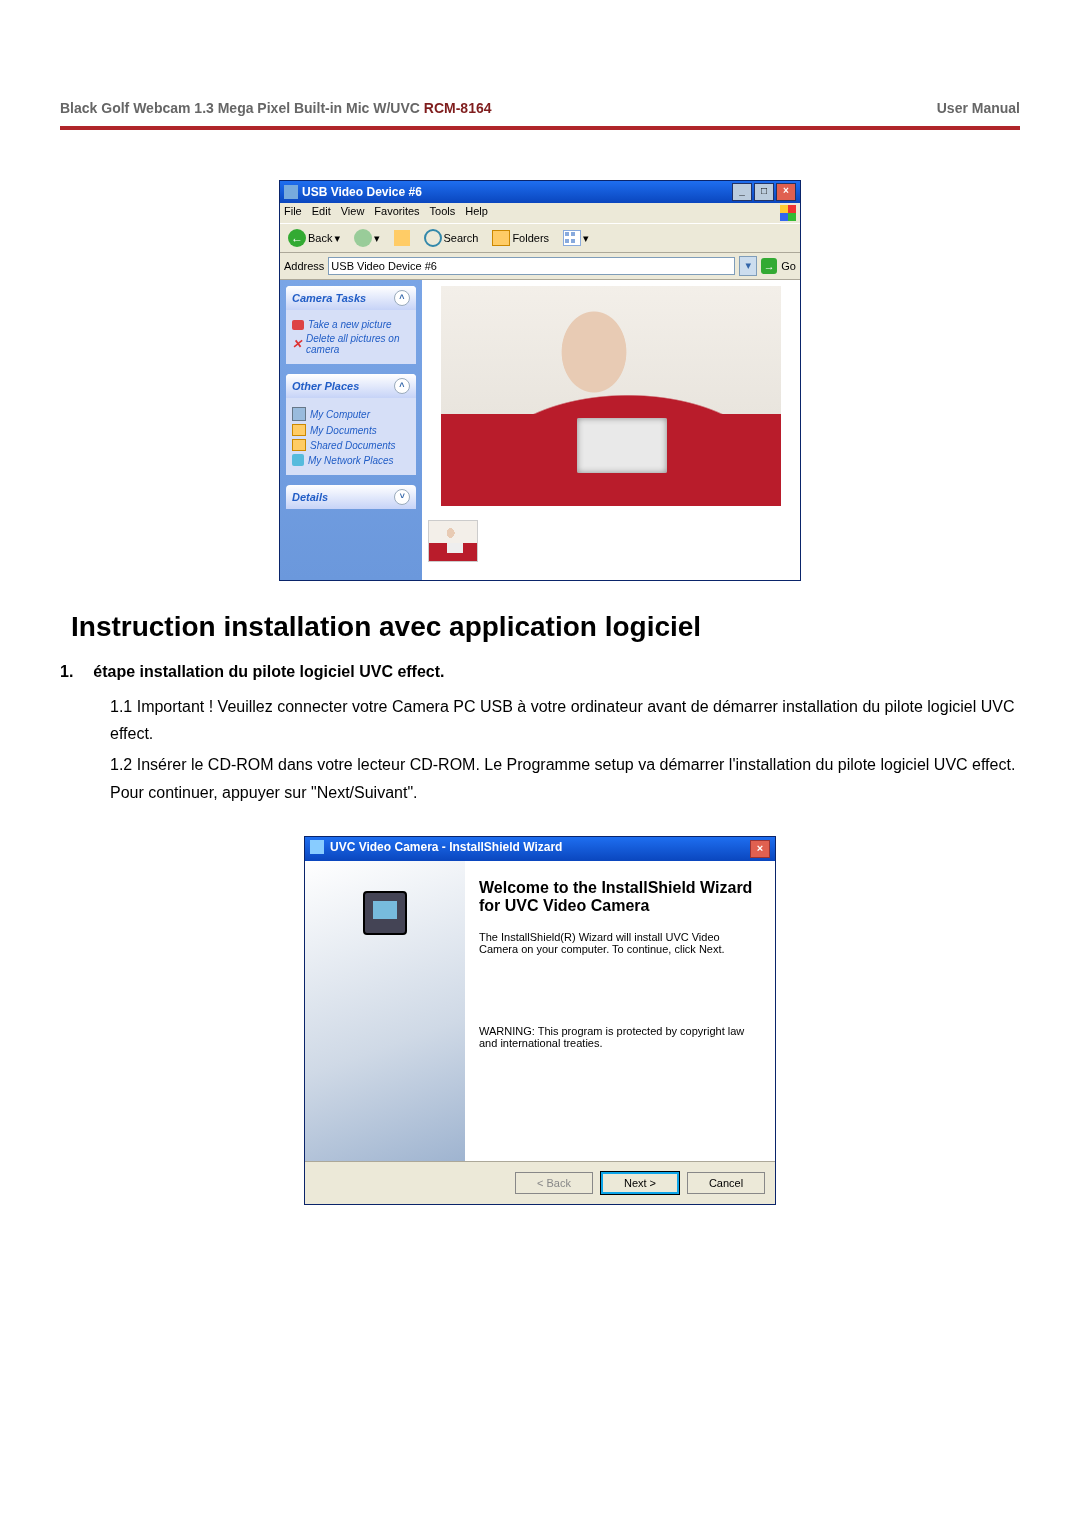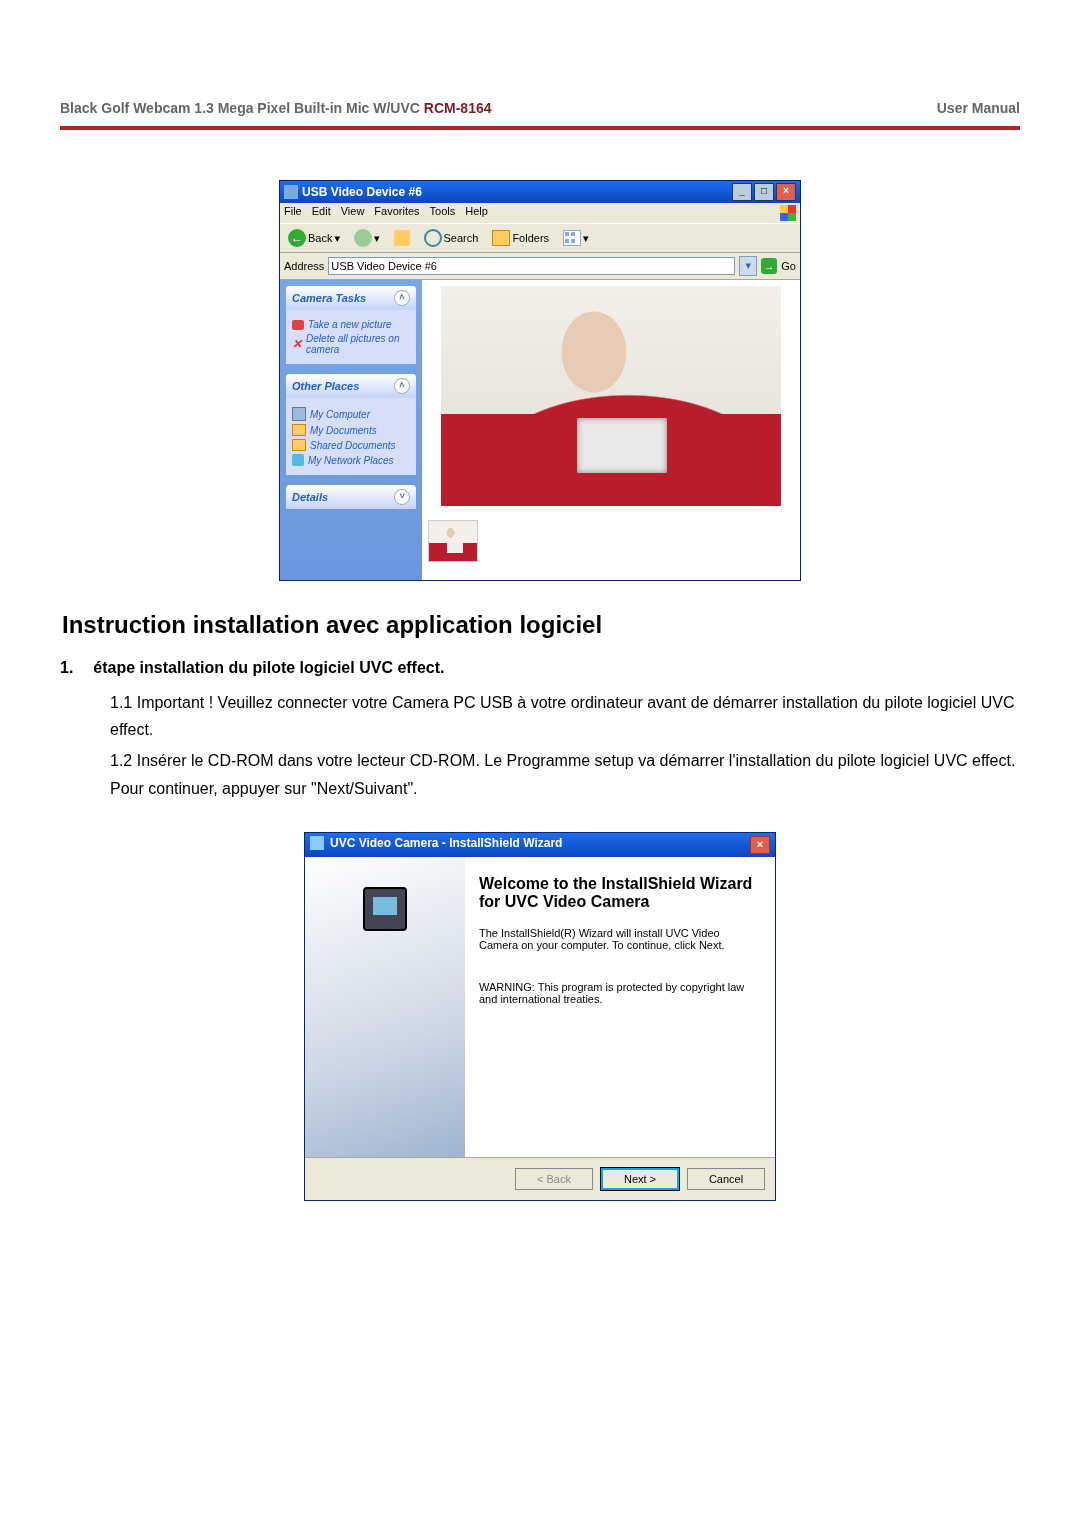--- a/index.html
+++ b/index.html
@@ -163,23 +163,23 @@
       radial-gradient(ellipse 10px 12px at 45% 30%, #e8cbb4 0%, #e8cbb4 40%, transparent 41%),
       linear-gradient(#f3efe9 0 55%, #b91c2b 55% 100%);
     border:1px solid #ccc; position:relative;
   }
   .photo-thumb::after{
     content:"";position:absolute;left:38%;top:55%;width:16px;height:10px;background:#eee;
   }
 
   
   h1.doc-heading {
-    font-size: 24px;
+    font-size: 28px;
     font-weight: bold;
-    margin: 30px 0 20px 2px;
+    margin: 30px 0 20px 11px;
   }
   .step-head {
     font-size: 16px;
     font-weight: bold;
     margin: 12px 0;
     display:flex; gap:20px;
   }
   .step-body {
     font-size: 16px;
     line-height: 1.7;
@@ -212,21 +212,21 @@
     display:flex;align-items:flex-start;justify-content:center;
   }
   .is-left .comp-ico{
     margin-top:30px;width:40px;height:40px;background:#445;border:2px solid #000;
     border-radius:4px;position:relative;
   }
   .is-left .comp-ico::after{content:"";position:absolute;left:8px;top:8px;width:24px;height:18px;background:#7bd;}
   .is-right { flex:1; padding:18px 14px; color:#000; }
   .is-right .is-welcome { font-weight:bold; font-size:16px; margin-bottom:16px;}
   .is-right p { font-size:11px; margin:14px 0;}
-  .is-right .is-warn { margin-top:30px; }
+  .is-right .is-warn { margin-top:70px; }
   .is-footer {
     background:#ece9d8; border-top:1px solid #aca899;
     padding:10px; display:flex; justify-content:flex-end; gap:8px;
   }
   .is-footer button {
     width:78px; height:22px; font-size:11px;
     border:1px solid #888; background:#ece9d8;
   }
   .is-footer button.disabled { color:#888; }
   .is-footer button.default { border:2px solid #0ea5e9; box-shadow:0 0 0 1px #000; }

